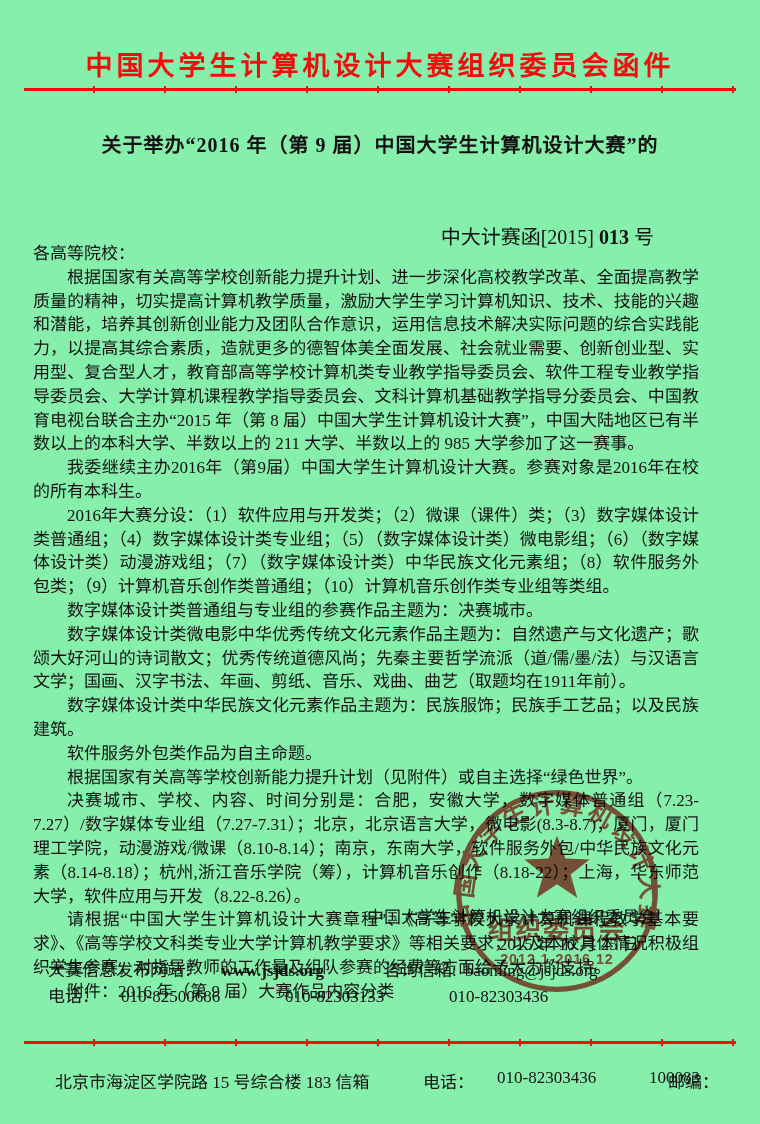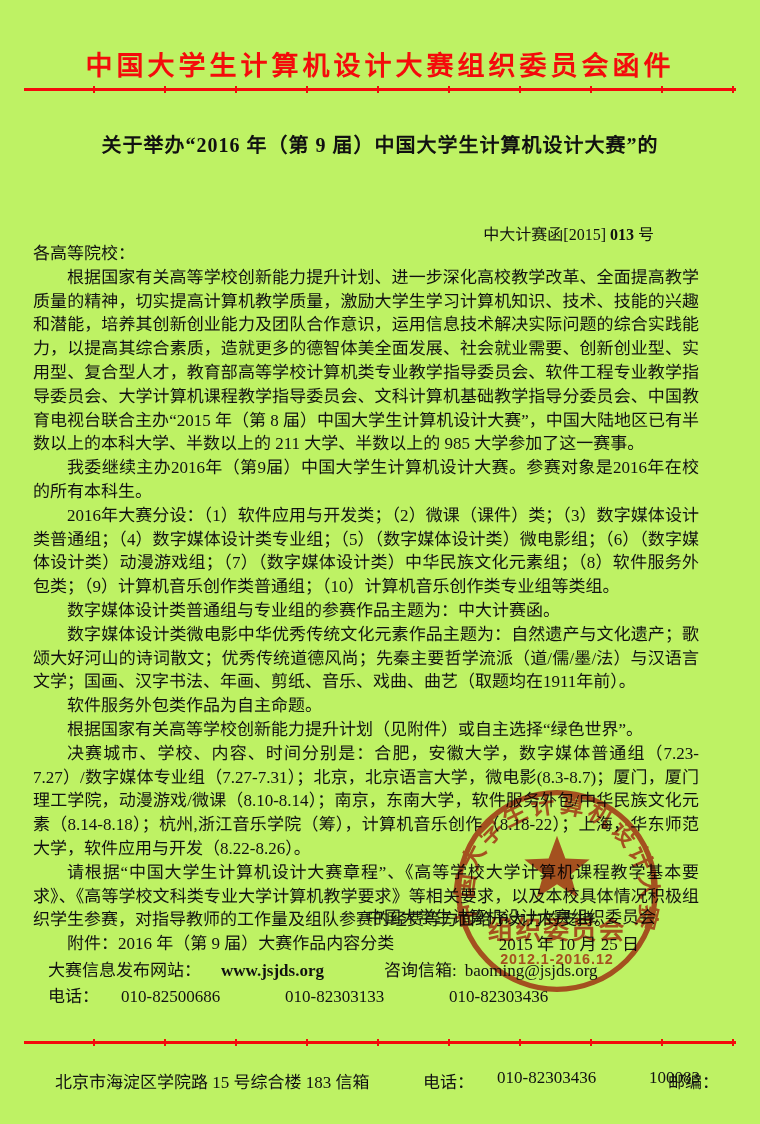--- a/index.html
+++ b/index.html
@@ -1,21 +1,21 @@
 <!DOCTYPE html>
 <html lang="zh-CN"><head>
 <meta charset="utf-8">
 <style>
   * { box-sizing: border-box; margin: 0; padding: 0; }
   html, body { background: #ffffff; }
   .page {
     position: relative;
     width: 760px;
     height: 1124px;
-    background: #bef264;
+    background: #86efac;
     overflow: hidden;
     font-family: "Liberation Serif", "DejaVu Serif", serif;
     color: #111111;
     padding-left: 11px;
   }
   .banner {
     position: absolute;
     top: 44px; left: 0; width: 100%;
     text-align: center;
     color: #f40b0b;
@@ -47,21 +47,21 @@
     top: 176px; left: 0; width: 100%;
     text-align: center;
     font-size: 23px;
     font-weight: bold;
   }
   .ref-line {
     position: absolute;
     top: 221px; left: 0; width: 100%;
     text-align: right;
     padding-right: 106px;
-    font-size: 16px;
+    font-size: 20px;
   }
   .ref-line .ref-bold { font-weight: bold; }
   .letter-body {
     position: absolute;
     top: 242px; left: 33px; width: 666px;
     font-size: 17px;
     line-height: 23.8px;
     text-align: justify;
   }
   .letter-body p { margin: 0; }
@@ -118,22 +118,23 @@
     <span>中大计赛函[2015] </span><span class="ref-bold">013</span><span> 号</span>
   </div>
 
   <div class="letter-body">
     <p class="salutation">各高等院校：</p>
     <div>
 
     <p class="para">根据国家有关高等学校创新能力提升计划、进一步深化高校教学改革、全面提高教学质量的精神，切实提高计算机教学质量，激励大学生学习计算机知识、技术、技能的兴趣和潜能，培养其创新创业能力及团队合作意识，运用信息技术解决实际问题的综合实践能力，以提高其综合素质，造就更多的德智体美全面发展、社会就业需要、创新创业型、实用型、复合型人才，教育部高等学校计算机类专业教学指导委员会、软件工程专业教学指导委员会、大学计算机课程教学指导委员会、文科计算机基础教学指导分委员会、中国教育电视台联合主办“2015 年（第 8 届）中国大学生计算机设计大赛”，中国大陆地区已有半数以上的本科大学、半数以上的 211 大学、半数以上的 985 大学参加了这一赛事。</p>
         <p class="para">我委继续主办2016年（第9届）中国大学生计算机设计大赛。参赛对象是2016年在校的所有本科生。</p>
         <p class="para">2016年大赛分设：（1）软件应用与开发类；（2）微课（课件）类；（3）数字媒体设计类普通组；（4）数字媒体设计类专业组；（5）（数字媒体设计类）微电影组；（6）（数字媒体设计类）动漫游戏组；（7）（数字媒体设计类）中华民族文化元素组；（8）软件服务外包类；（9）计算机音乐创作类普通组；（10）计算机音乐创作类专业组等类组。</p>
-        <p class="para">数字媒体设计类普通组与专业组的参赛作品主题为：中大计赛函。</p>
+        <p class="para">数字媒体设计类普通组与专业组的参赛作品主题为：决赛城市。</p>
         <p class="para">数字媒体设计类微电影中华优秀传统文化元素作品主题为：自然遗产与文化遗产；歌颂大好河山的诗词散文；优秀传统道德风尚；先秦主要哲学流派（道/儒/墨/法）与汉语言文学；国画、汉字书法、年画、剪纸、音乐、戏曲、曲艺（取题均在1911年前）。</p>
+        <p class="para">数字媒体设计类中华民族文化元素作品主题为：民族服饰；民族手工艺品；以及民族建筑。</p>
         <p class="para">软件服务外包类作品为自主命题。</p>
         <p class="para">根据国家有关高等学校创新能力提升计划（见附件）或自主选择“绿色世界”。</p>
         <p class="para">决赛城市、学校、内容、时间分别是：合肥，安徽大学，数字媒体普通组（7.23-7.27）/数字媒体专业组（7.27-7.31）；北京，北京语言大学，微电影(8.3-8.7)；厦门，厦门理工学院，动漫游戏/微课（8.10-8.14）；南京，东南大学，软件服务外包/中华民族文化元素（8.14-8.18）；杭州,浙江音乐学院（筹），计算机音乐创作（8.18-22）；上海，华东师范大学，软件应用与开发（8.22-8.26）。</p>
         <p class="para">请根据“中国大学生计算机设计大赛章程”、《高等学校大学计算机课程教学基本要求》、《高等学校文科类专业大学计算机教学要求》等相关要求，以及本校具体情况积极组织学生参赛，对指导教师的工作量及组队参赛的经费等方面给予大力的支持。</p>
         <p class="para">附件：2016 年（第 9 届）大赛作品内容分类</p>
       </div>
   </div>
 
   <div class="sig-org">中国大学生计算机设计大赛组织委员会</div>
   <div class="sig-date">2015 年 10 月 25 日</div>

